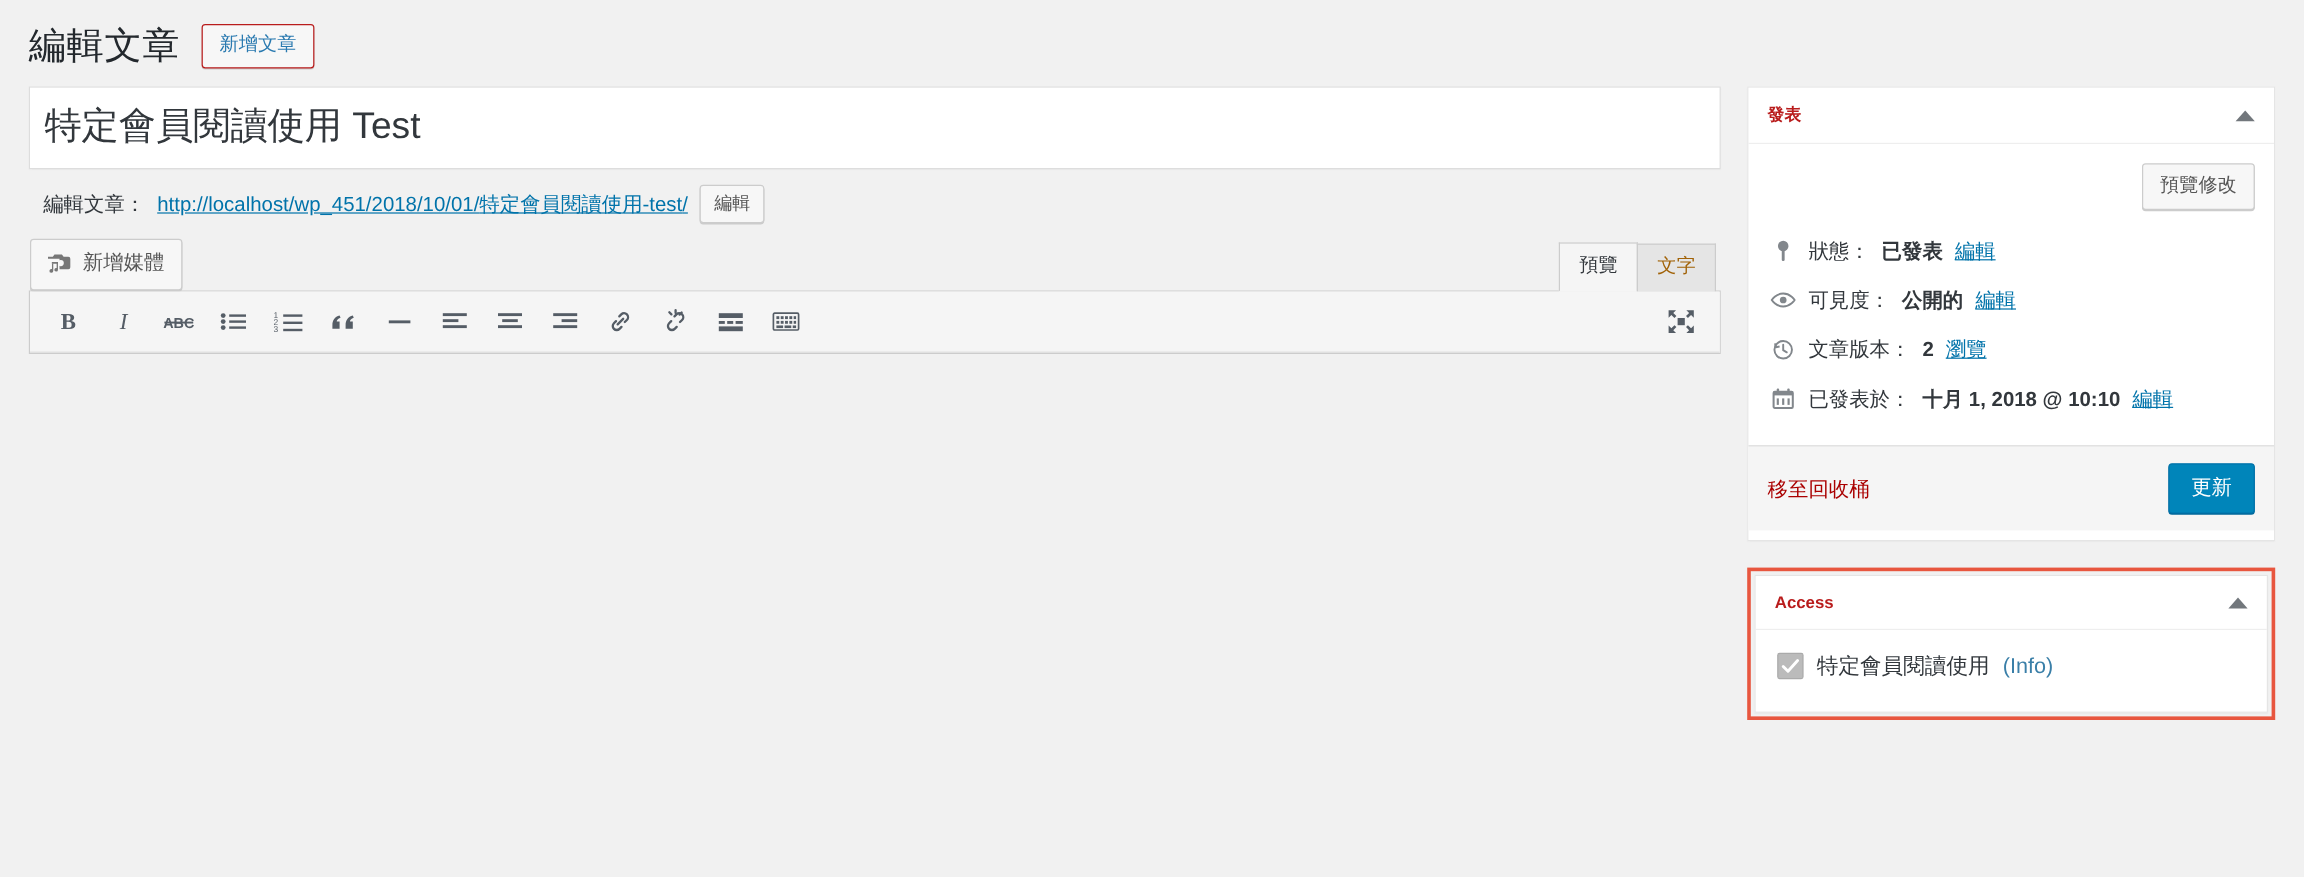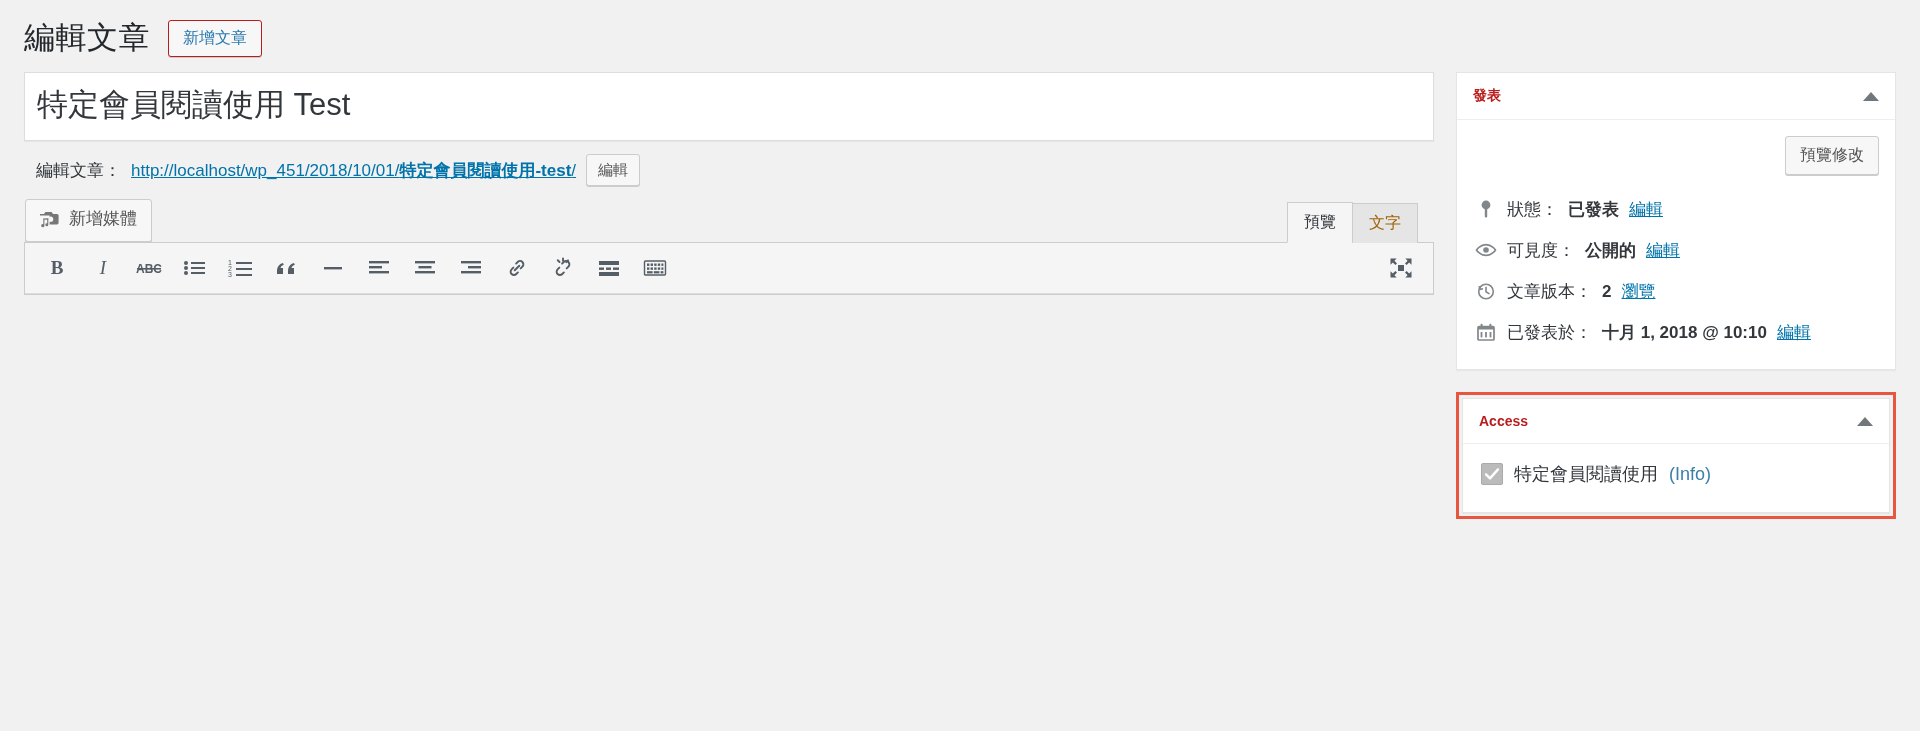--- a/index.html
+++ b/index.html
@@ -64,21 +64,21 @@
     display: flex; align-items: center; gap: 10px;
     padding: 13px 2px 13px 12px;
     font-size: 17px;
   }
   .permalink-label { color: #32373c; }
   .permalink-link {
     color: #0073aa; text-decoration: underline;
     font-weight: 400;
     word-break: break-all;
   }
-  .permalink-link .slug { font-weight: 700; }
+  .permalink-link .slug { font-weight: 400; }
   .small-button {
     display: inline-block;
     font-size: 15px; line-height: 1;
     padding: 7px 11px 8px 11px;
     border: 1px solid #ccc;
     border-radius: 3px;
     background: #f7f7f7;
     color: #555;
     box-shadow: 0 1px 0 #ccc;
     cursor: pointer;
@@ -98,21 +98,21 @@
     border: 1px solid #ccc;
     border-radius: 3px;
     background: #f7f7f7;
     color: #555;
     box-shadow: 0 1px 0 #ccc;
     cursor: pointer;
     margin-left: 1px;
   }
   .media-icon { display: inline-block; width: 22px; height: 20px; }
 
-  .editor-tabs { display: flex; align-items: flex-end; gap: 0; margin-right: 16px; }
+  .editor-tabs { display: flex; align-items: flex-end; gap: 0; margin-right: 4px; }
   .ed-tab {
     font-size: 16px; line-height: 1;
     padding: 11px 16px 12px 16px;
     border: 1px solid #ccc;
     border-bottom: none;
     background: #e5e5e5;
     color: #a16207;
     cursor: pointer;
     position: relative; top: 1px;
     margin-left: -1px;
@@ -480,20 +480,24 @@
                   <rect x="9.1" y="10" width="1.8" height="5.4"></rect>
                   <rect x="13.6" y="10" width="1.8" height="5.4"></rect>
                 </svg>
               </span>
               <span class="misc-text">已發表於：</span>
               <b>十月 1, 2018 @ 10:10</b>
               <span class="link-blue">編輯</span>
             </li>
           </ul>
 
+          <div class="major-actions">
+            <span class="delete-link">移至回收桶</span>
+            <span class="button-primary">更新</span>
+          </div>
         </div>
       </div>
 
       <div class="highlight-frame">
         <div class="postbox" style="margin-bottom:0">
           <div class="postbox-head">
             <h2 class="postbox-title">Access</h2>
             <span class="toggle-arrow"></span>
           </div>
           <div class="access-body">

